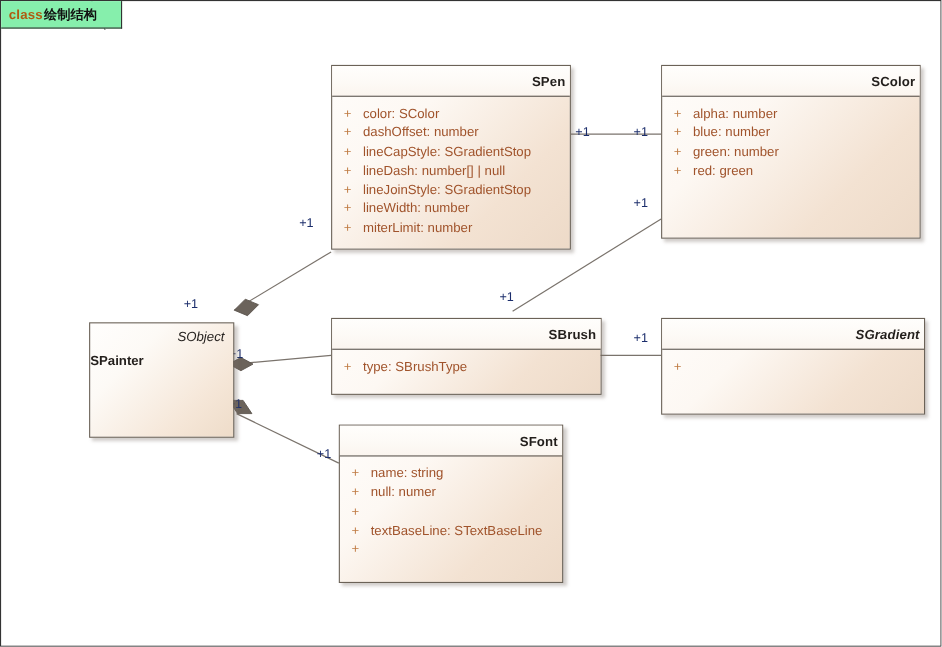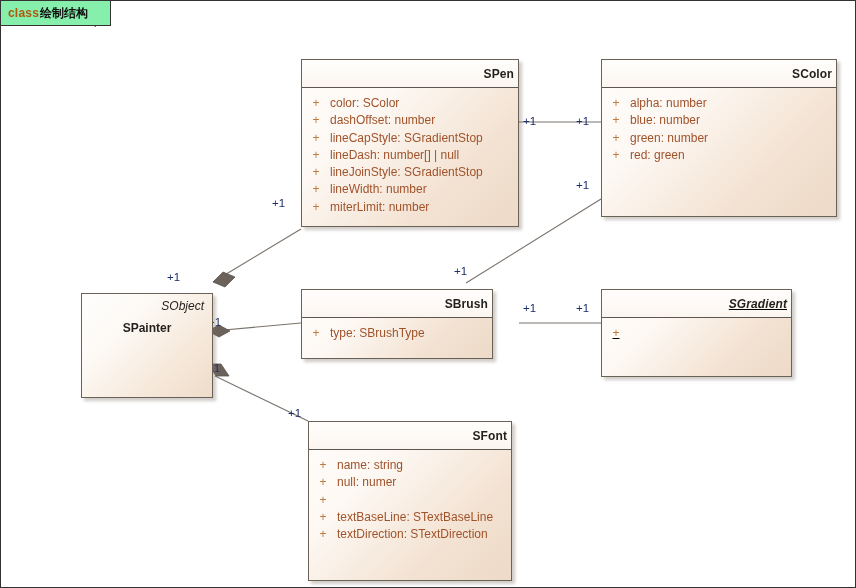--- a/index.html
+++ b/index.html
@@ -90,21 +90,20 @@
     border:1px solid #6b6257;
     background:linear-gradient(135deg,#fffefd 0%,#fdfaf6 30%,#f5e6d7 75%,#eedcc9 100%);
     box-shadow:3px 3px 3px rgba(120,110,100,.35);
   }
   .stereo{
     position:absolute;right:8px;top:5px;
     font-size:12px;font-style:italic;color:#26221f;
   }
   .plain-title{
     position:absolute;left:0;right:0;top:27px;
-    text-align:center;
     font-size:12px;font-weight:bold;color:#231f1c;
   }
 
   
   svg#links{
     position:absolute;left:0;top:0;
     width:856px;height:588px;
     pointer-events:none;
   }
   .edge{stroke:#7a736c;stroke-width:1.1;fill:none;}
@@ -218,57 +217,56 @@
           <span class="vis">+</span>
           <span class="sig">green: number</span>
         </div>
         <div class="attr">
           <span class="vis">+</span>
           <span class="sig">red: green</span>
         </div>
       </div>
   </div>
 
-  <div class="cls" style="left:300px;top:288px;width:192px;height:70px;">
+  <div class="cls" style="left:300px;top:288px;width:246px;height:70px;">
     <div class="cls-header">SBrush</div>
     <div class="cls-body">
         <div class="attr">
           <span class="vis">+</span>
           <span class="sig">type: SBrushType</span>
         </div>
       </div>
   </div>
 
-  <div class="cls" style="left:600px;top:288px;width:191px;height:88px;text-decoration:underline;">
+  <div class="cls" style="left:600px;top:288px;width:240px;height:88px;">
     <div class="cls-header abstract">SGradient</div>
     <div class="cls-body">
         <div class="attr">
           <span class="vis">+</span>
         </div>
       </div>
   </div>
 
-  <div class="cls" style="left:307px;top:420px;width:204px;height:160px;">
+  <div class="cls" style="left:307px;top:385px;width:204px;height:144px;">
     <div class="cls-header">SFont</div>
     <div class="cls-body">
         <div class="attr">
           <span class="vis">+</span>
           <span class="sig">name: string</span>
         </div>
         <div class="attr">
           <span class="vis">+</span>
           <span class="sig">null: numer</span>
         </div>
         <div class="attr">
           <span class="vis">+</span>
         </div>
         <div class="attr">
           <span class="vis">+</span>
           <span class="sig">textBaseLine: STextBaseLine</span>
         </div>
         <div class="attr">
           <span class="vis">+</span>
-          <span class="sig">textDirection: STextDirection</span>
         </div>
       </div>
   </div>
 
 </div>
 
 </body></html>

